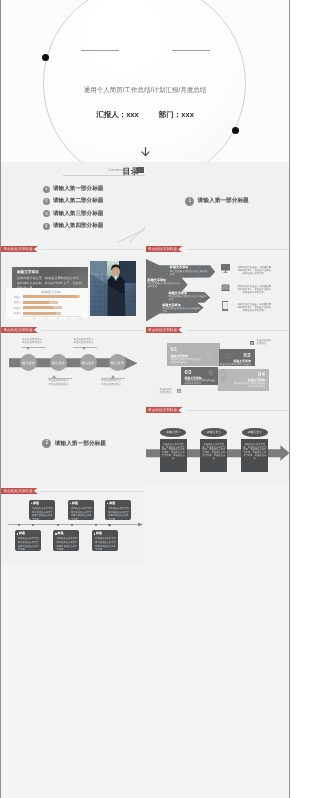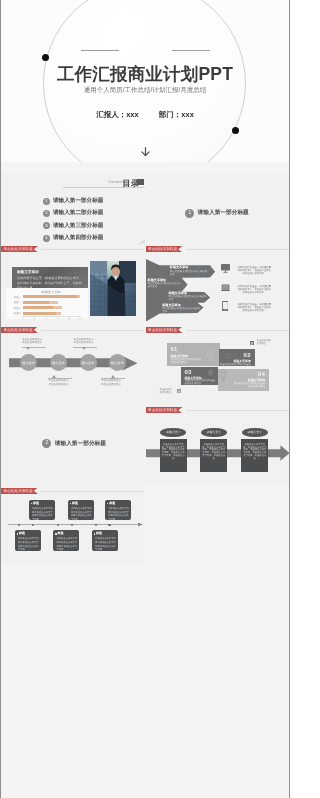--- a/index.html
+++ b/index.html
@@ -29,21 +29,21 @@
 .ribwrap{ position:absolute; left:0; top:2.6px; width:39px; height:6.4px; z-index:4;}
 .ribwrap .rb{ position:absolute; left:0; top:0; width:37px; height:6.4px; background:#c0504d;
               clip-path: polygon(0 0, 100% 0, calc(100% - 4.2px) 50%, 100% 100%, 0 100%);}
 .ribwrap .rtx{ position:absolute; left:2.5px; top:0; height:6.4px; line-height:6.6px; font-size:3.6px;
                color:#fbeeee; white-space:nowrap; letter-spacing:0.05px;}
 .ribline{ position:absolute; left:40px; top:5.7px; height:0.7px; background:#dcdcdc; z-index:3;}
 
 
 .gs { width:143.5px; height:80.5px; }
 .c1 { left:1px; } .c2 { left:145.5px; }
-.r1 { top:174px; } .r2 { top:243.5px; } .r3 { top:324px; } .r4 { top:404.5px; }
+.r1 { top:162px; } .r2 { top:243.5px; } .r3 { top:324px; } .r4 { top:404.5px; }
 .r5 { top:485px; }
 
 
 .toc-eyebrow{ position:absolute; font-size:3.6px; color:#8a8a8a; letter-spacing:0.2px;}
 .toc-heading{ position:absolute; font-size:8px; font-weight:bold; color:#3b3b3b; letter-spacing:0.5px;}
 .toc-block{ position:absolute; background:#5a5a5a; }
 .toc-rule{ position:absolute; height:0.6px; background:#cfcfcf;}
 .toc-item{ position:absolute; display:flex; align-items:center; gap:3px;}
 .toc-num{ width:7px; height:7px; border-radius:50%; background:#8c8c8c; color:#fff; font-size:4.2px;
           display:flex; align-items:center; justify-content:center; line-height:1;}
@@ -106,21 +106,20 @@
 <body>
 
 <div class="page">
 
   <div class="slide" id="s0">
     <div class="bigcircle"></div>
     <div class="dot" style="left:41px;top:54px;"></div>
     <div class="dot" style="left:231px;top:127px;"></div>
     <div class="hline" style="left:80px;top:50px;width:38px;"></div>
     <div class="hline" style="left:171px;top:50px;width:38px;"></div>
-    <div class="h-title" style="top:62px;">工作汇报商业计划PPT</div>
     <div class="h-sub" style="top:86px;">通用个人简历/工作总结/计划汇报/月度总结</div>
     <div class="h-meta" style="top:110px;">
       <span>汇报人：xxx</span>
       <span style="display:inline-block;width:16px;"></span>
       <span>部门：xxx</span>
     </div>
     <svg class="arrow-down" width="11" height="11" viewBox="0 0 11 11">
       <path d="M5.5 1.2 L5.5 9.2" stroke="#4a4a4a" stroke-width="1.2" fill="none"></path>
       <path d="M1.9 5.9 L5.5 9.6 L9.1 5.9" stroke="#4a4a4a" stroke-width="1.2" fill="none" stroke-linecap="round" stroke-linejoin="round"></path>
     </svg>

